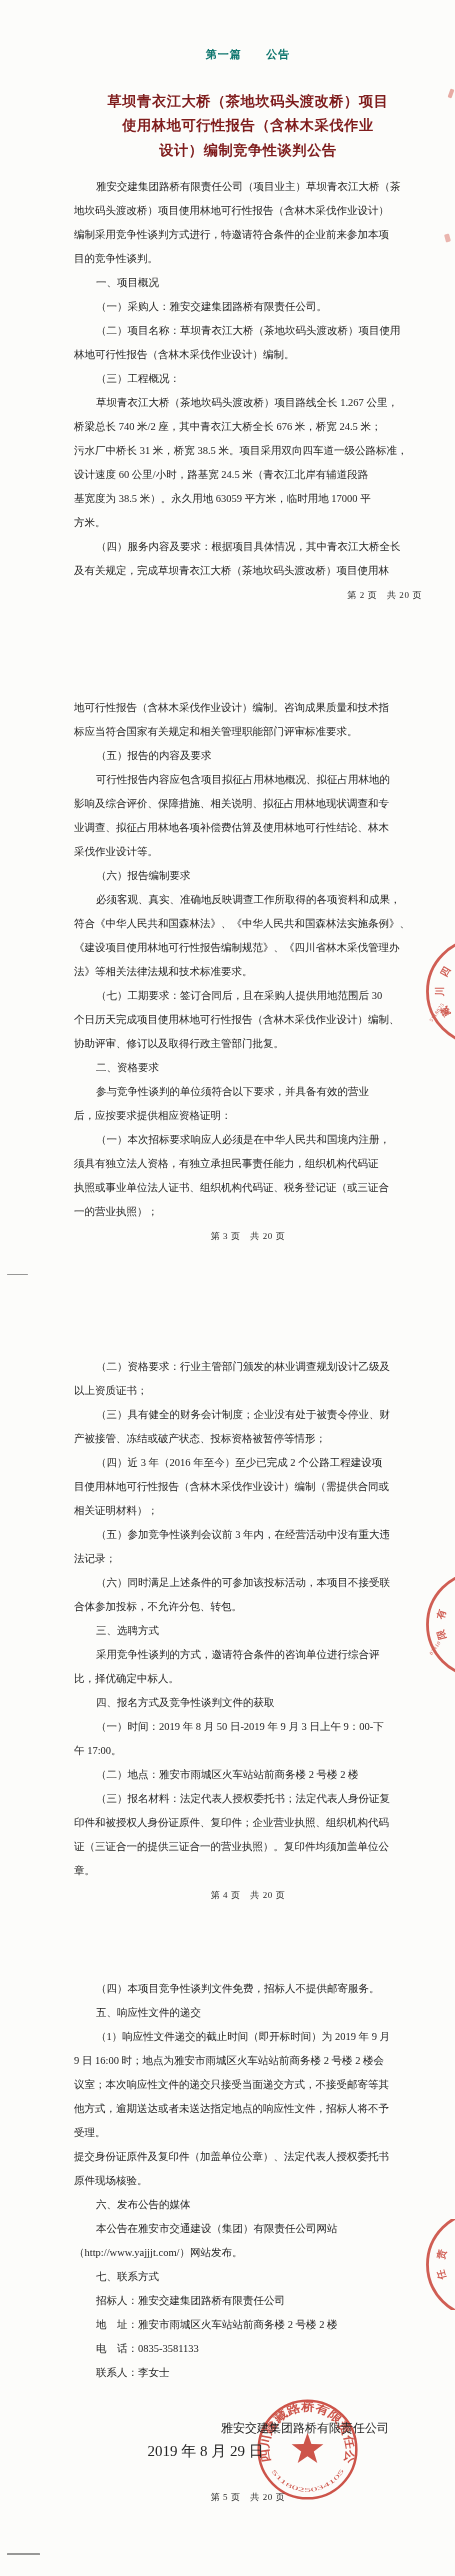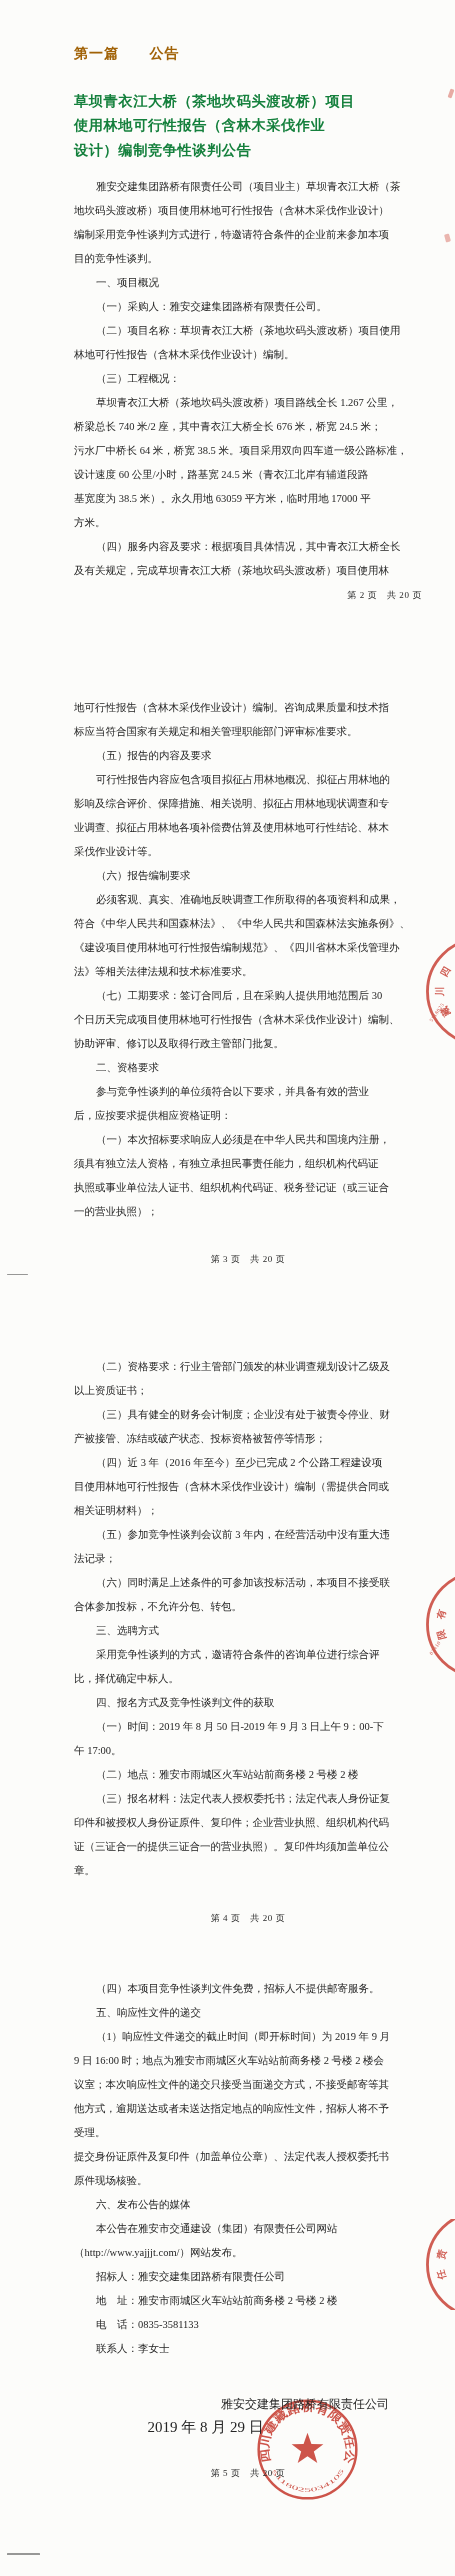--- a/index.html
+++ b/index.html
@@ -12,42 +12,42 @@
     font-family:"Liberation Serif","DejaVu Serif",serif;
     color:#222;
   }
   .page{
     position:absolute;left:0;width:456px;
     box-sizing:border-box;
     padding-left:74px;padding-right:34px;
   }
   .line{white-space:pre;}
   .l-part{
-    font-size:14px;font-weight:bold;
-    line-height:20.5px;letter-spacing:1.1px;margin-bottom:24px;color:#a16207;
+    font-size:11px;font-weight:bold;text-align:center;
+    line-height:20.5px;letter-spacing:1.1px;margin-bottom:24px;color:#0f766e;
   }
   .l-title{
-    font-size:14.2px;font-weight:bold;text-align:left;
-    line-height:24.5px;letter-spacing:0.6px;color:#15803d;
+    font-size:14.2px;font-weight:bold;text-align:center;
+    line-height:24.5px;letter-spacing:0.6px;color:#7f1d1d;
   }
   .l-title + .l-pi{margin-top:12.5px;}
   .l-p,.l-pi{
     font-size:10.5px;line-height:24px;color:#252525;
   }
   .l-pi{padding-left:22px;}
   .l-sign{
     font-size:12px;line-height:23px;text-align:right;padding-right:33px;
     margin-top:32px;color:#252525;
   }
   .l-date{
     font-size:15px;line-height:23px;text-align:center;padding-right:85px;color:#252525;
   }
   .page-footer{
     font-size:9px;line-height:17px;text-align:center;color:#2a2a2a;
-    margin-top:27px;letter-spacing:0.6px;white-space:pre;
+    margin-top:4px;letter-spacing:0.6px;white-space:pre;
   }
   .page.pg-0 .page-footer{margin-top:4.6px;text-align:right;}
   .page.pg-3 .page-footer{margin-top:26px;}
   .main-seal{
     position:absolute;left:252px;top:2394px;width:111px;height:111px;
     opacity:.85;mix-blend-mode:multiply;pointer-events:none;
   }
   .edge-seal{
     position:absolute;right:0;overflow:hidden;
     opacity:.8;mix-blend-mode:multiply;pointer-events:none;
@@ -95,21 +95,21 @@
       <div class="line l-p">地坎码头渡改桥）项目使用林地可行性报告（含林木采伐作业设计）</div>
       <div class="line l-p">编制采用竞争性谈判方式进行，特邀请符合条件的企业前来参加本项</div>
       <div class="line l-p">目的竞争性谈判。</div>
       <div class="line l-pi">一、项目概况</div>
       <div class="line l-pi">（一）采购人：雅安交建集团路桥有限责任公司。</div>
       <div class="line l-pi">（二）项目名称：草坝青衣江大桥（茶地坎码头渡改桥）项目使用</div>
       <div class="line l-p">林地可行性报告（含林木采伐作业设计）编制。</div>
       <div class="line l-pi">（三）工程概况：</div>
       <div class="line l-pi">草坝青衣江大桥（茶地坎码头渡改桥）项目路线全长 1.267 公里，</div>
       <div class="line l-p">桥梁总长 740 米/2 座，其中青衣江大桥全长 676 米，桥宽 24.5 米；</div>
-      <div class="line l-p">污水厂中桥长 64 米，桥宽 38.5 米。项目采用双向四车道一级公路标准，</div>
+      <div class="line l-p">污水厂中桥长 31 米，桥宽 38.5 米。项目采用双向四车道一级公路标准，</div>
       <div class="line l-p">设计速度 60 公里/小时，路基宽 24.5 米（青衣江北岸有辅道段路</div>
       <div class="line l-p">基宽度为 38.5 米）。永久用地 63059 平方米，临时用地 17000 平</div>
       <div class="line l-p">方米。</div>
       <div class="line l-pi">（四）服务内容及要求：根据项目具体情况，其中青衣江大桥全长</div>
       <div class="line l-p">及有关规定，完成草坝青衣江大桥（茶地坎码头渡改桥）项目使用林</div>
       <div class="page-footer">第 2 页　共 20 页</div>
     </div>
     <div class="page pg-1" style="top: 696px;">
       <div class="line l-p">地可行性报告（含林木采伐作业设计）编制。咨询成果质量和技术指</div>
       <div class="line l-p">标应当符合国家有关规定和相关管理职能部门评审标准要求。</div>
@@ -166,20 +166,21 @@
       <div class="line l-pi">（1）响应性文件递交的截止时间（即开标时间）为 2019 年 9 月</div>
       <div class="line l-p">9 日 16:00 时；地点为雅安市雨城区火车站站前商务楼 2 号楼 2 楼会</div>
       <div class="line l-p">议室；本次响应性文件的递交只接受当面递交方式，不接受邮寄等其</div>
       <div class="line l-p">他方式，逾期送达或者未送达指定地点的响应性文件，招标人将不予</div>
       <div class="line l-p">受理。</div>
       <div class="line l-p">提交身份证原件及复印件（加盖单位公章）、法定代表人授权委托书</div>
       <div class="line l-p">原件现场核验。</div>
       <div class="line l-pi">六、发布公告的媒体</div>
       <div class="line l-pi">本公告在雅安市交通建设（集团）有限责任公司网站</div>
       <div class="line l-p">（http://www.yajjjt.com/）网站发布。</div>
+      <div class="line l-pi">七、联系方式</div>
       <div class="line l-pi">招标人：雅安交建集团路桥有限责任公司</div>
       <div class="line l-pi">地　址：雅安市雨城区火车站站前商务楼 2 号楼 2 楼</div>
       <div class="line l-pi">电　话：0835-3581133</div>
       <div class="line l-pi">联系人：李女士</div>
       <div class="line l-sign">雅安交建集团路桥有限责任公司</div>
       <div class="line l-date">2019 年 8 月 29 日</div>
       <div class="page-footer">第 5 页　共 20 页</div>
     </div>
     <div class="edge-seal" style="top: 936px; width: 40px; height: 111px;"><svg width="40" height="111" viewBox="0 0 70 195">
         <circle cx="112" cy="97.5" r="92" fill="none" stroke="#c8372b" stroke-width="5"></circle>

